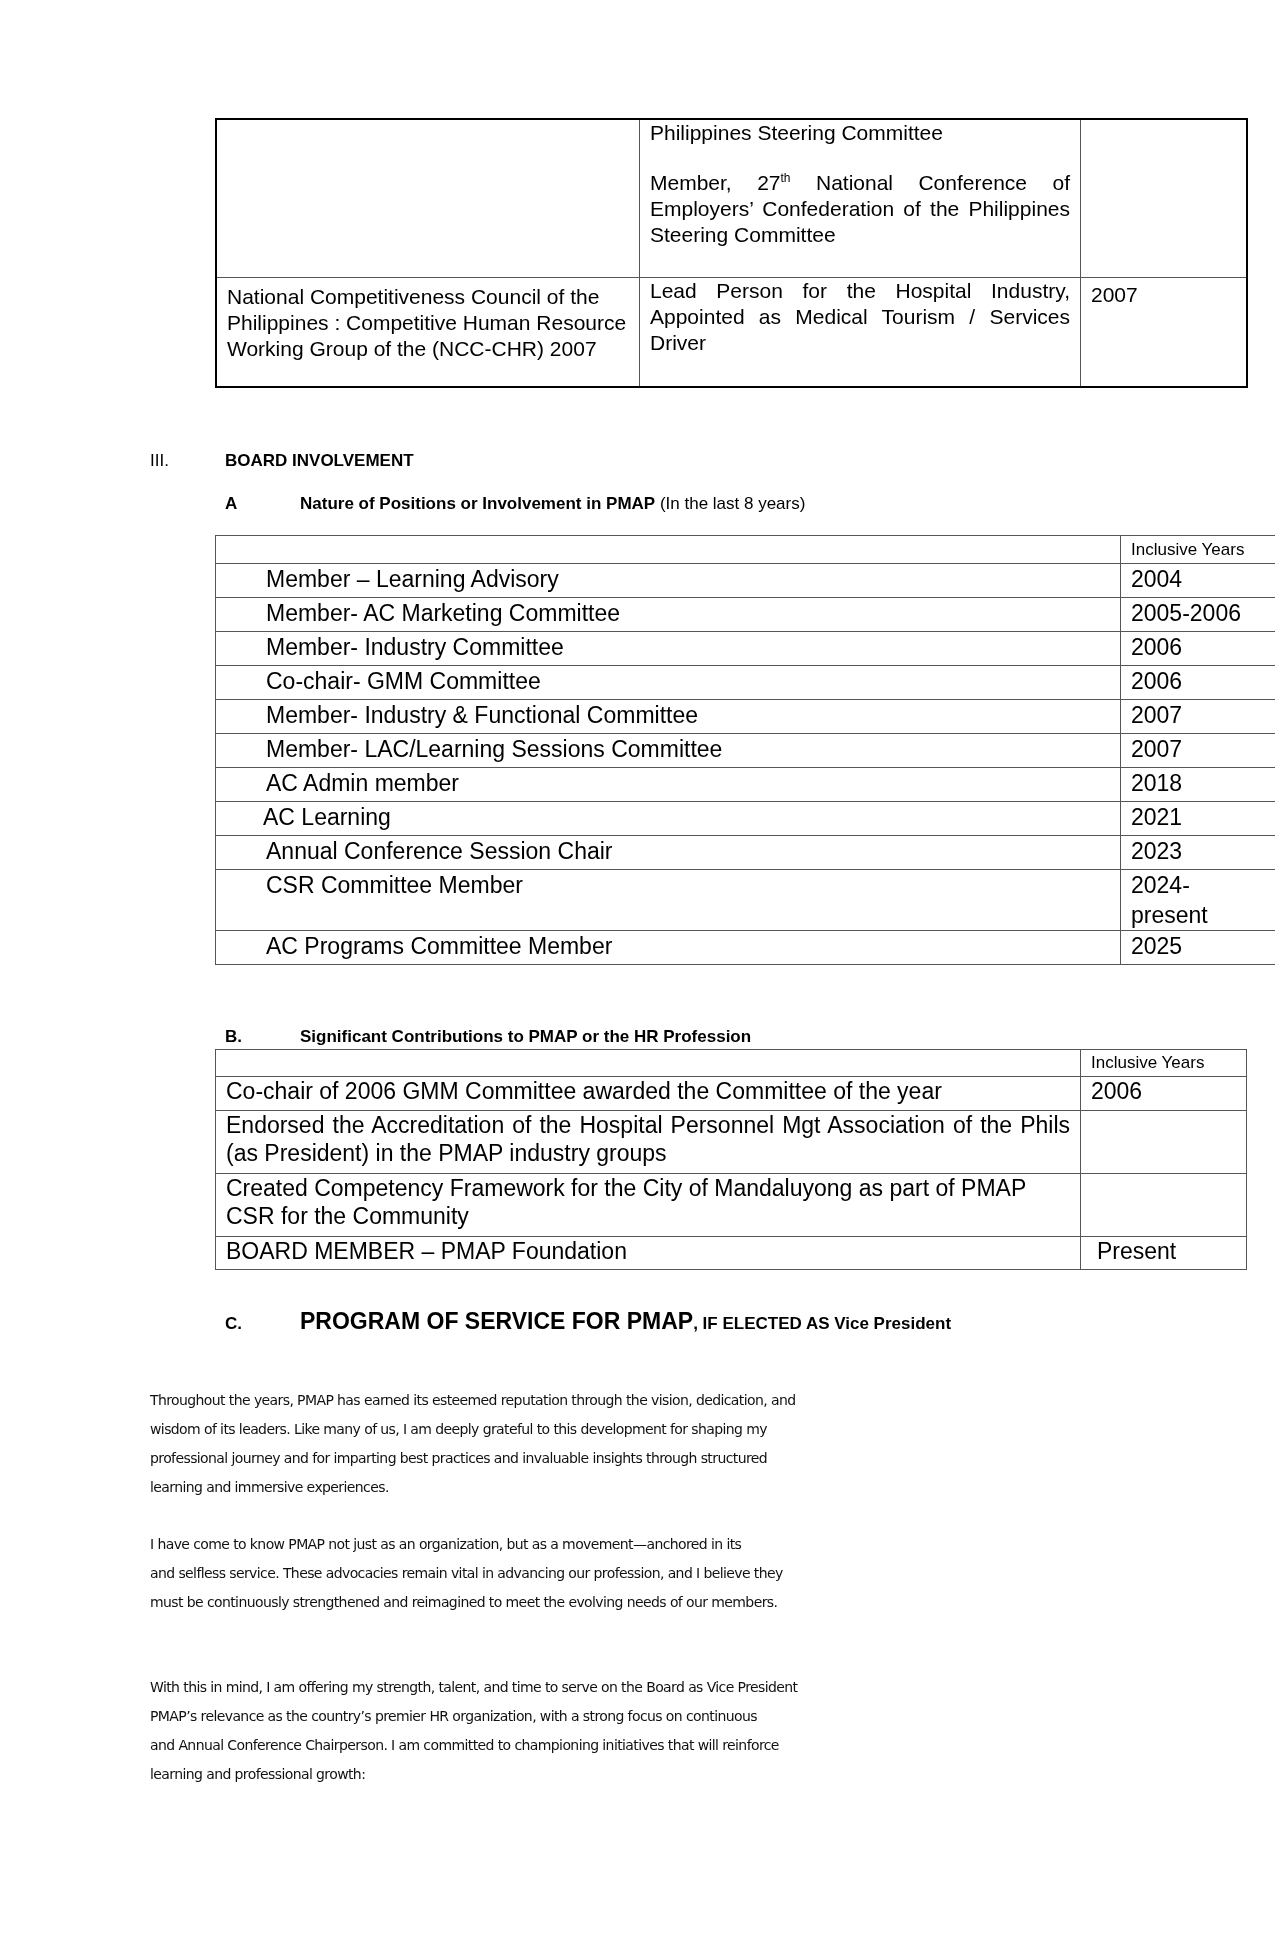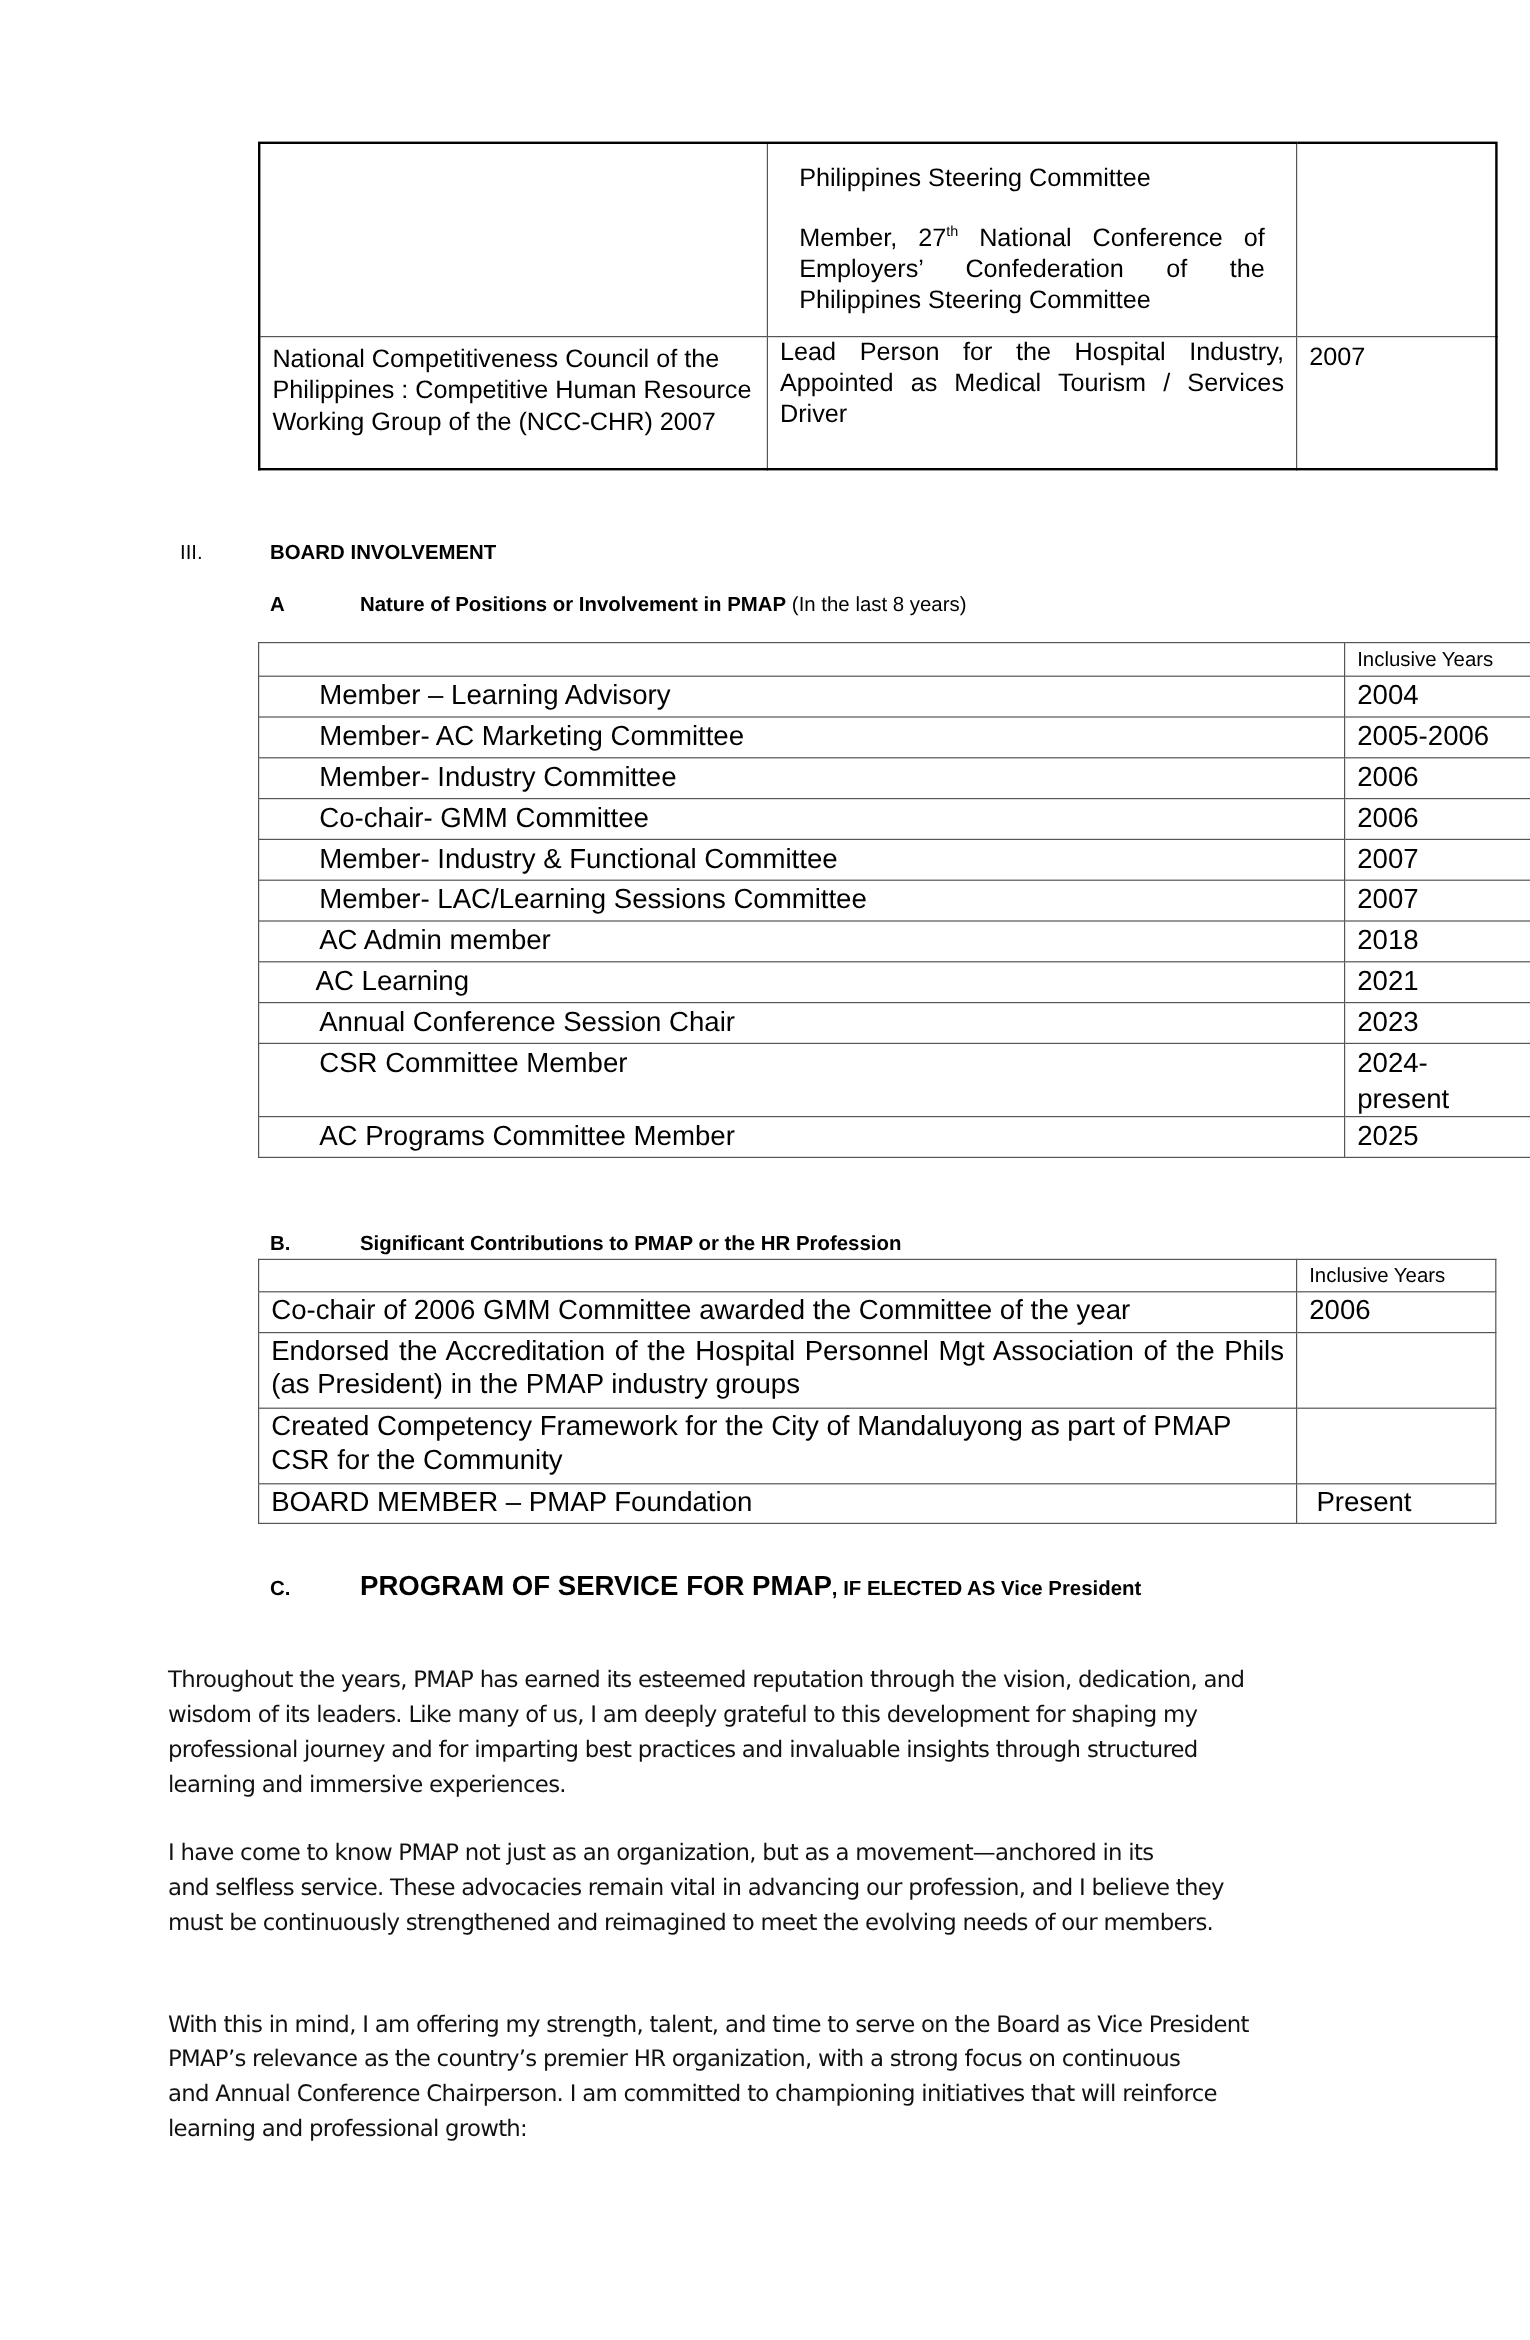--- a/index.html
+++ b/index.html
@@ -31,21 +31,21 @@
     }
 
     
     #t1 { left: 215px; top: 118px; width: 1005px; }
     #t1 td { font-size: 21px; line-height: 26px; }
     #t1 .c1 { width: 402px; padding: 6px 10px 0 10px; }
     #t1 .c2 { width: 420px; padding: 0 10px 0 10px; text-align: justify; }
     #t1 .c3 { width: 145px; padding: 4px 10px 0 10px; }
     #t1 .r1 { height: 158px; }
     #t1 .r2 { height: 110px; }
-    #t1 .r1 .c2 p { margin: 16px; }
+    #t1 .r1 .c2 p { margin: 0; }
     #t1 .r1 .c2 p.gap { margin-top: 24px; }
     #t1 .r1 td.c1, #t1 .r1 td.c3 { border-top: 2px solid #000; }
     #t1 .r1 td.c2 { border-top: 2px solid #000; }
     #t1 td { border-color: #555; }
     #t1 { border: 2px solid #000; }
     sup { font-size: 12px; line-height: 0; vertical-align: super; }
 
     
     .roman {
       left: 150px; top: 451px;
@@ -107,24 +107,24 @@
     }
     .sub-c-title {
       left: 300px; top: 1308px;
       font-size: 23px; font-weight: bold;
       white-space: nowrap;
     }
     .sub-c-title .small { font-size: 17px; }
 
     
     .para {
-      left: 140px;
+      left: 150px;
       width: 980px;
       font-family: "DejaVu Sans", sans-serif;
-      font-size: 19px;
+      font-size: 14px;
       line-height: 29px;
       letter-spacing: -0.6px;
       color: #111;
     }
     #p1 { top: 1386px; }
     #p2 { top: 1530px; }
     #p3 { top: 1673px; }
     .para span.line { display: block; white-space: nowrap; }
   </style>
 </head>

